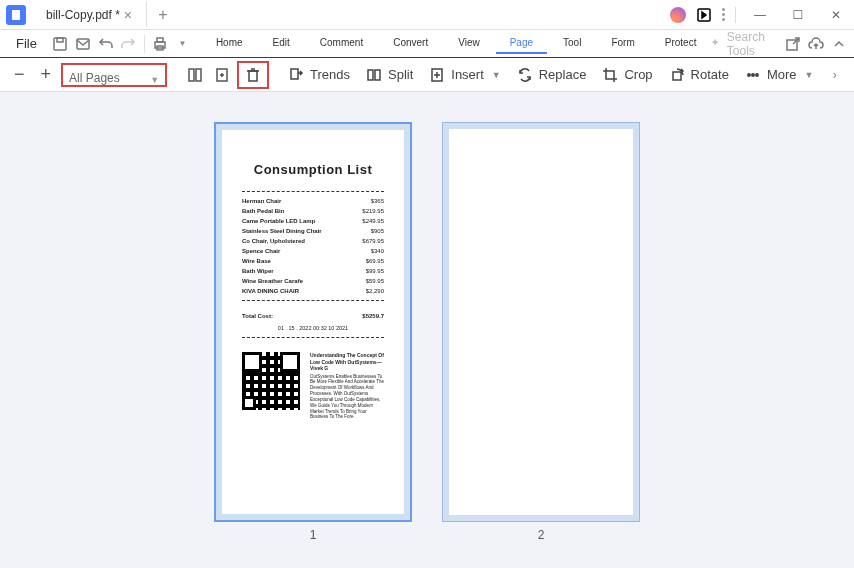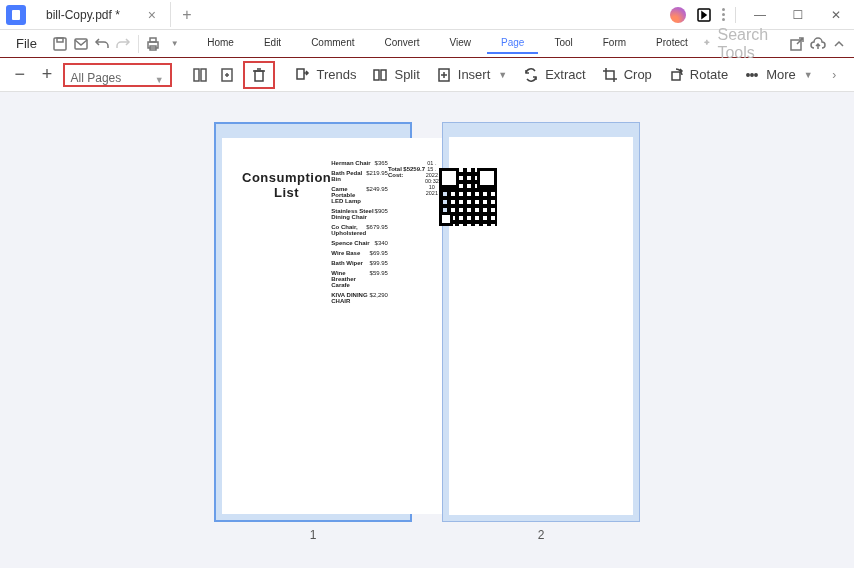--- a/index.html
+++ b/index.html
@@ -2,56 +2,56 @@
 <html><head>
   <meta charset="utf-8">
   <style>
     * { margin: 0; padding: 0; box-sizing: border-box; font-family: -apple-system, BlinkMacSystemFont, "Segoe UI", sans-serif; }
     body { width: 854px; height: 568px; background: #f2f3f8; overflow: hidden; }
     
     
     .title-bar { height: 30px; background: #fff; display: flex; align-items: center; border-bottom: 1px solid #e0e0e0; }
     .app-icon { width: 20px; height: 20px; background: #4a7cff; border-radius: 3px; margin: 0 8px 0 6px; display: flex; align-items: center; justify-content: center; }
     .app-icon::after { content: ''; width: 8px; height: 10px; background: #fff; border-radius: 1px; }
-    .tab { display: flex; align-items: center; height: 25px; padding: 0 10px 0 12px; font-size: 12px; color: #333; background: #fff; border-right: 1px solid #e0e0e0; gap: 24px; }
+    .tab { display: flex; align-items: center; height: 25px; padding: 0 10px 0 12px; font-size: 12px; color: #333; background: #fff; border-right: 1px solid #e0e0e0; gap: 0; }
     .tab-close { width: 16px; height: 16px; display: flex; align-items: center; justify-content: center; color: #888; cursor: pointer; font-size: 14px; }
     .tab-add { width: 24px; height: 24px; display: flex; align-items: center; justify-content: center; color: #888; font-size: 16px; margin-left: 4px; }
     .title-spacer { flex: 1; }
     .title-right { display: flex; align-items: center; gap: 10px; padding-right: 4px; }
     .flame { width: 16px; height: 16px; background: radial-gradient(circle at 30% 80%, #ff8a65 20%, #ba68c8 70%); border-radius: 50%; }
     .dots-v { display: flex; flex-direction: column; gap: 2px; }
     .dots-v span { width: 3px; height: 3px; background: #999; border-radius: 50%; }
     .win-btn { width: 28px; height: 28px; display: flex; align-items: center; justify-content: center; color: #666; font-size: 12px; }
     
     
     .menu-bar { height: 28px; background: #fff; display: flex; align-items: center; padding: 0 4px; border-bottom: 1px solid #7f1d1d; }
     .file-menu { font-size: 13px; color: #333; padding: 0 12px; }
     .mb-icon { width: 28px; height: 24px; display: flex; align-items: center; justify-content: center; color: #777; }
     .mb-sep { width: 1px; height: 18px; background: #e0e0e0; margin: 0 4px; }
     .menu-tabs { display: flex; gap: 2px; margin-left: 8px; }
     .menu-tab { font-size: 10px; color: #333; padding: 4px 14px; cursor: pointer; }
     .menu-tab.active { color: #4a7cff; border-bottom: 2px solid #4a7cff; }
     .menu-spacer { flex: 1; }
-    .search-tools { display: flex; align-items: center; gap: 6px; color: #bbb; font-size: 16px; }
+    .search-tools { display: flex; align-items: center; gap: 6px; color: #bbb; font-size: 12px; }
     
     
     .toolbar { height: 34px; background: #fff; display: flex; align-items: center; padding: 0 8px; border-bottom: 1px solid #e0e0e0; gap: 4px; }
     .tb-btn { width: 26px; height: 26px; display: flex; align-items: center; justify-content: center; color: #555; cursor: pointer; }
     .page-select { width: 120px; height: 24px; border: 2px solid #d84343; display: flex; align-items: flex-end; padding: 0 6px; font-size: 12px; color: #666; justify-content: space-between; }
     .page-select .chev { color: #999; font-size: 9px; }
     .tb-action { display: flex; align-items: center; gap: 6px; padding: 2px 6px; font-size: 13px; color: #444; cursor: pointer; }
     .tb-action.highlighted { border: 2px solid #d84343; padding: 4px 6px; }
     .tb-chev { font-size: 9px; color: #888; margin-left: 2px; }
     
     
     .canvas { padding: 30px 0 0 0; display: flex; justify-content: center; gap: 30px; }
     .page-wrap { display: flex; flex-direction: column; align-items: center; }
     .page-frame { width: 198px; height: 400px; border: 1.5px solid #9bb8e5; background: #cfe0f5; padding: 6px; display: flex; }
     .page-frame.selected { border: 2.5px solid #6a9de8; }
-    .page-inner { flex: 1; background: #fff; padding: 20px; font-size: 7px; color: #222; display: flex; flex-direction: row; margin-top: 8px; }
+    .page-inner { flex: 1; background: #fff; padding: 20px; font-size: 7px; color: #222; display: flex; flex-direction: column; }
     .page-num { font-size: 12px; color: #555; margin-top: 6px; }
     
     
     .inv-title { font-size: 13px; font-weight: 700; text-align: center; margin: 12px 0 10px; letter-spacing: 0.5px; }
     .inv-dash { border: none; border-top: 1.5px dashed #333; margin: 4px 0; }
     .inv-row { display: flex; justify-content: space-between; font-size: 6px; padding: 2px 0; }
     .inv-row span:first-child { font-weight: 600; }
     .inv-total { display: flex; justify-content: space-between; font-size: 6px; font-weight: 700; margin: 8px 0 4px; }
     .inv-date { text-align: center; font-size: 5.5px; margin: 2px 0; }
     .inv-bottom { display: flex; gap: 10px; margin-top: 10px; }
@@ -216,21 +216,21 @@
         <path d="M8 5v6M5 8h6"></path>
       </svg>
     <span>Insert</span>
     <span class="tb-chev">▼</span>
   </div>
   <div class="tb-action">
     <svg class="svg-i" viewBox="0 0 16 16">
         <path d="M3 6a5 5 0 019-2M13 10a5 5 0 01-9 2"></path>
         <path d="M3 3v3h3M13 13v-3h-3"></path>
       </svg>
-    <span>Extract</span>
+    <span>Replace</span>
   </div>
   <div class="tb-action">
     <svg class="svg-i" viewBox="0 0 16 16">
         <path d="M4 1v11h11M1 4h11v11"></path>
       </svg>
     <span>Crop</span>
   </div>
   <div class="tb-action">
     <svg class="svg-i" viewBox="0 0 16 16">
         <rect x="4" y="5" width="8" height="8"></rect>

